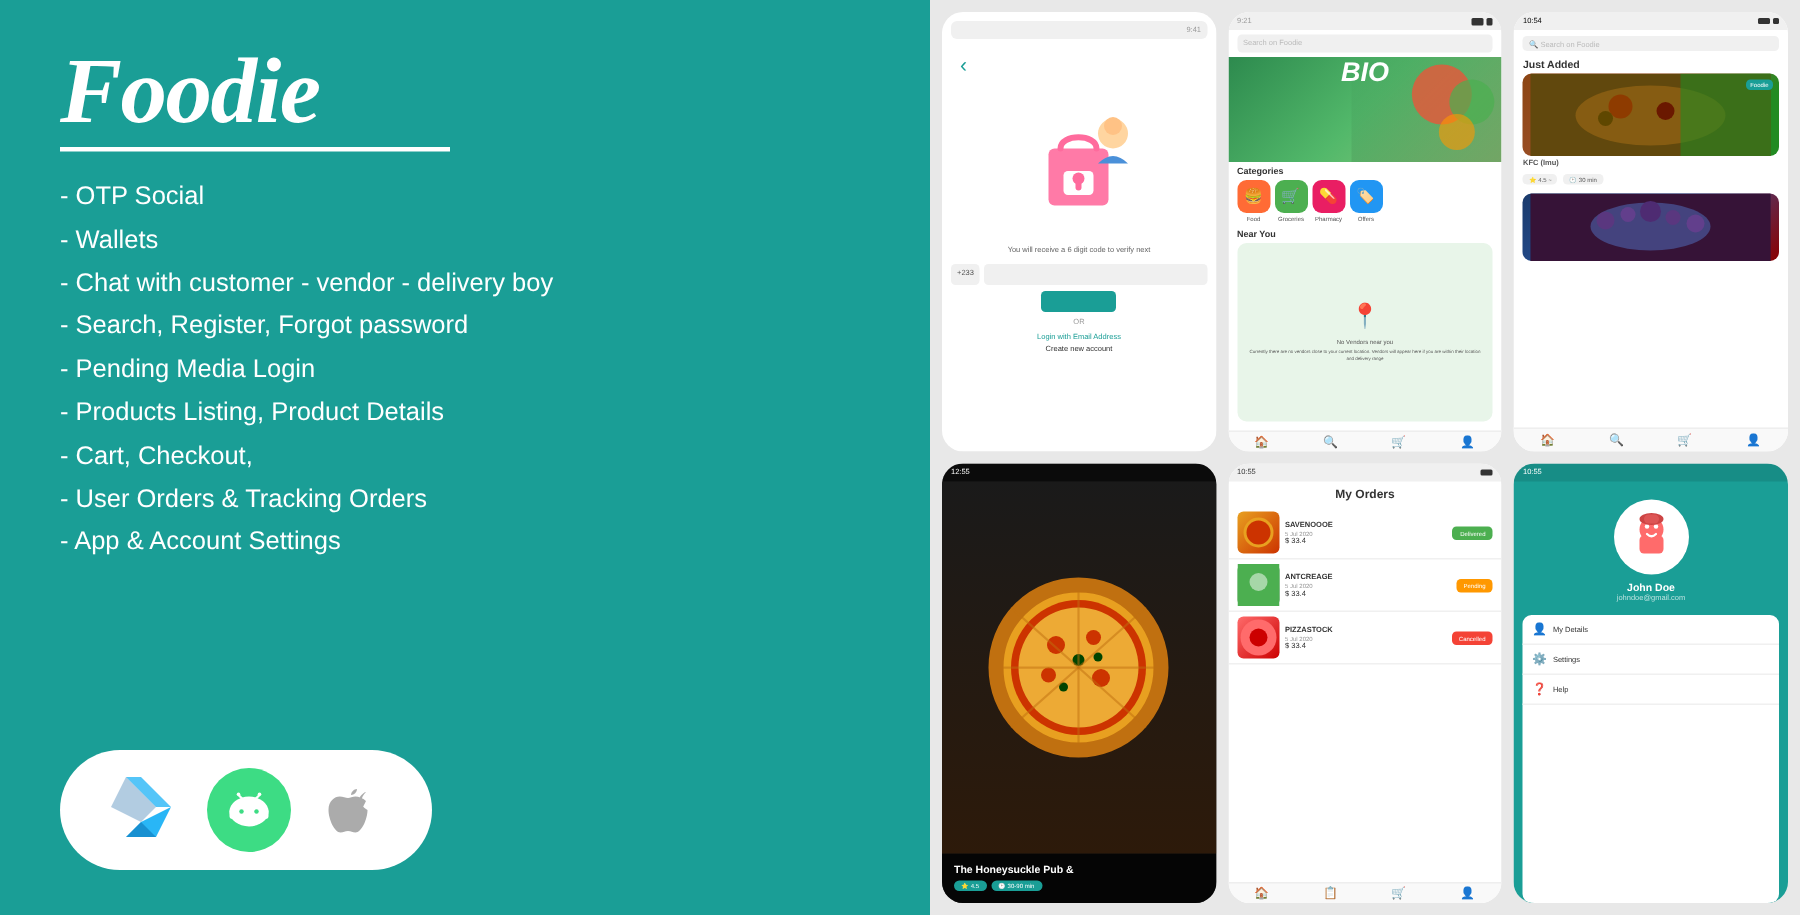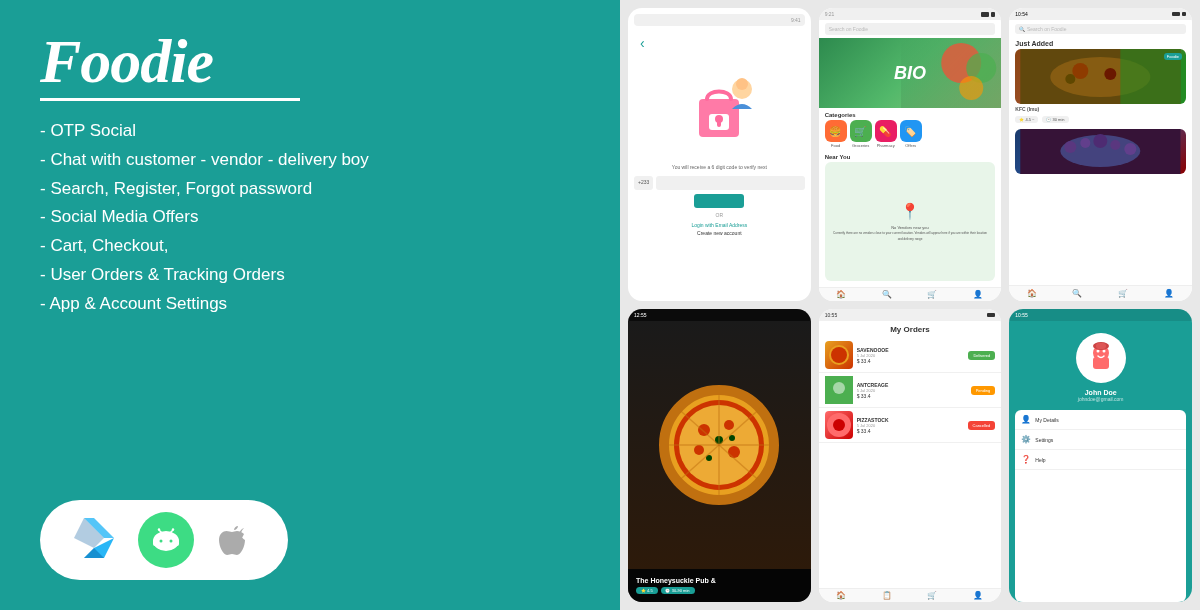--- a/index.html
+++ b/index.html
@@ -250,21 +250,21 @@
       font-size: 5px;
       color: #999;
       flex: 1;
     }
 
     .bio-hero {
       height: 70px;
       background: linear-gradient(135deg, #2d8a4e 0%, #52b86a 50%, #8fce7e 100%);
       position: relative;
       display: flex;
-      align-items: center;
+      align-items: flex-start;
       justify-content: center;
       overflow: hidden;
     }
 
     .bio-hero-text {
       font-size: 18px;
       font-weight: 900;
       color: white;
       font-style: italic;
       z-index: 2;
@@ -609,23 +609,25 @@
 
 <div class="left-panel">
   <div>
     <div class="logo-section">
       <div class="logo-title">Foodie</div>
       <div class="logo-underline"></div>
     </div>
 
     <ul class="features-list">
     <li>- OTP Social</li>
+        <li>- Wallets</li>
         <li>- Chat with customer - vendor - delivery boy</li>
         <li>- Search, Register, Forgot password</li>
-        <li>- Social Media Offers</li>
+        <li>- Pending Media Login</li>
+        <li>- Products Listing, Product Details</li>
         <li>- Cart, Checkout,</li>
         <li>- User Orders &amp; Tracking Orders</li>
         <li>- App &amp; Account Settings</li>
       </ul>
   </div>
 
   <div class="bottom-icons">
 
     <div>
       <svg width="48" height="48" viewBox="0 0 48 48">

